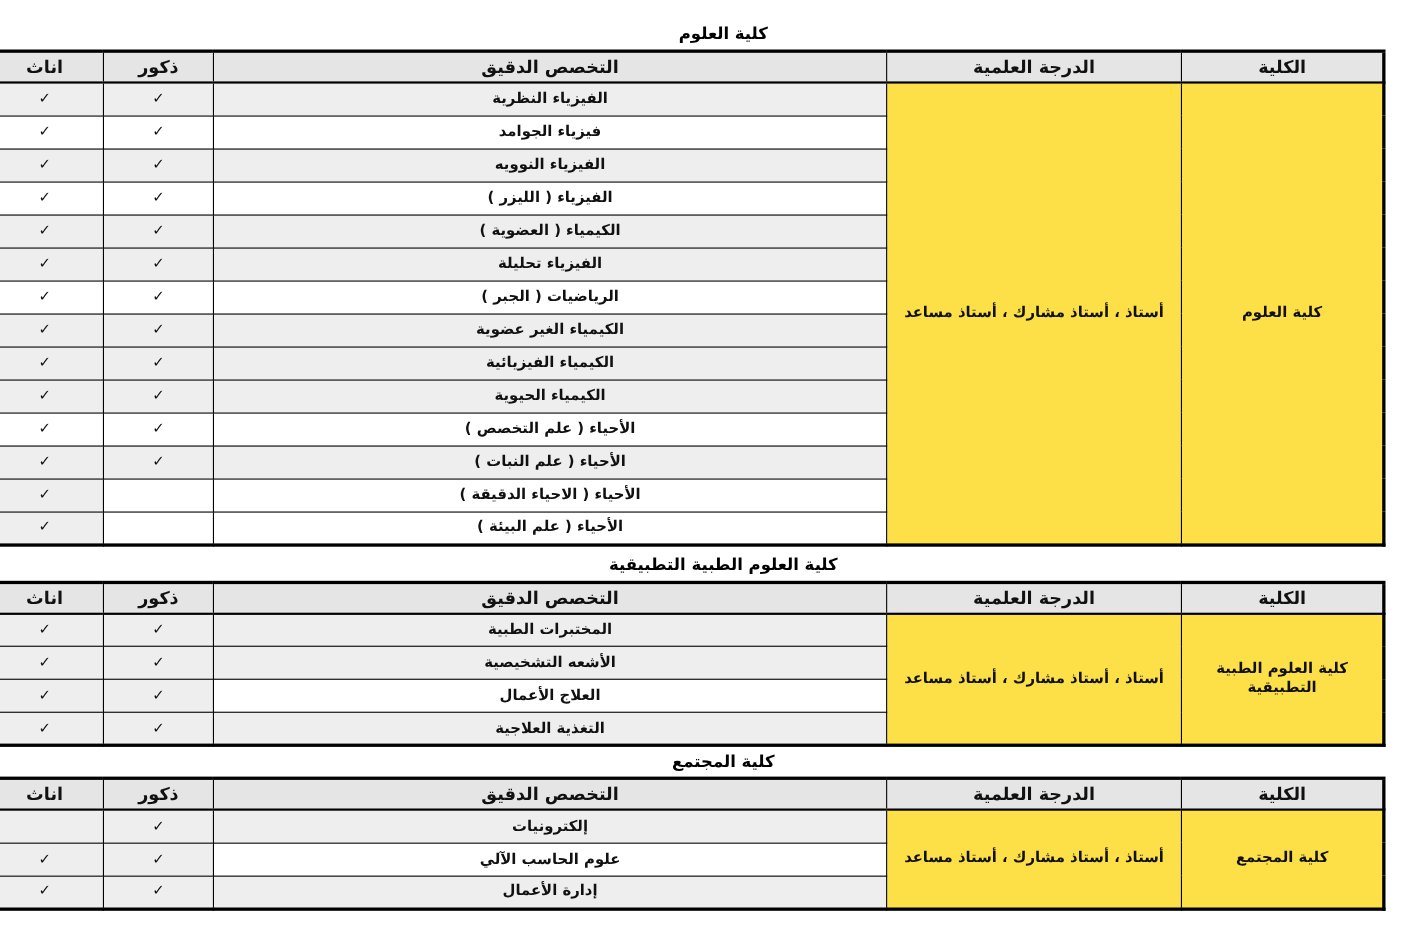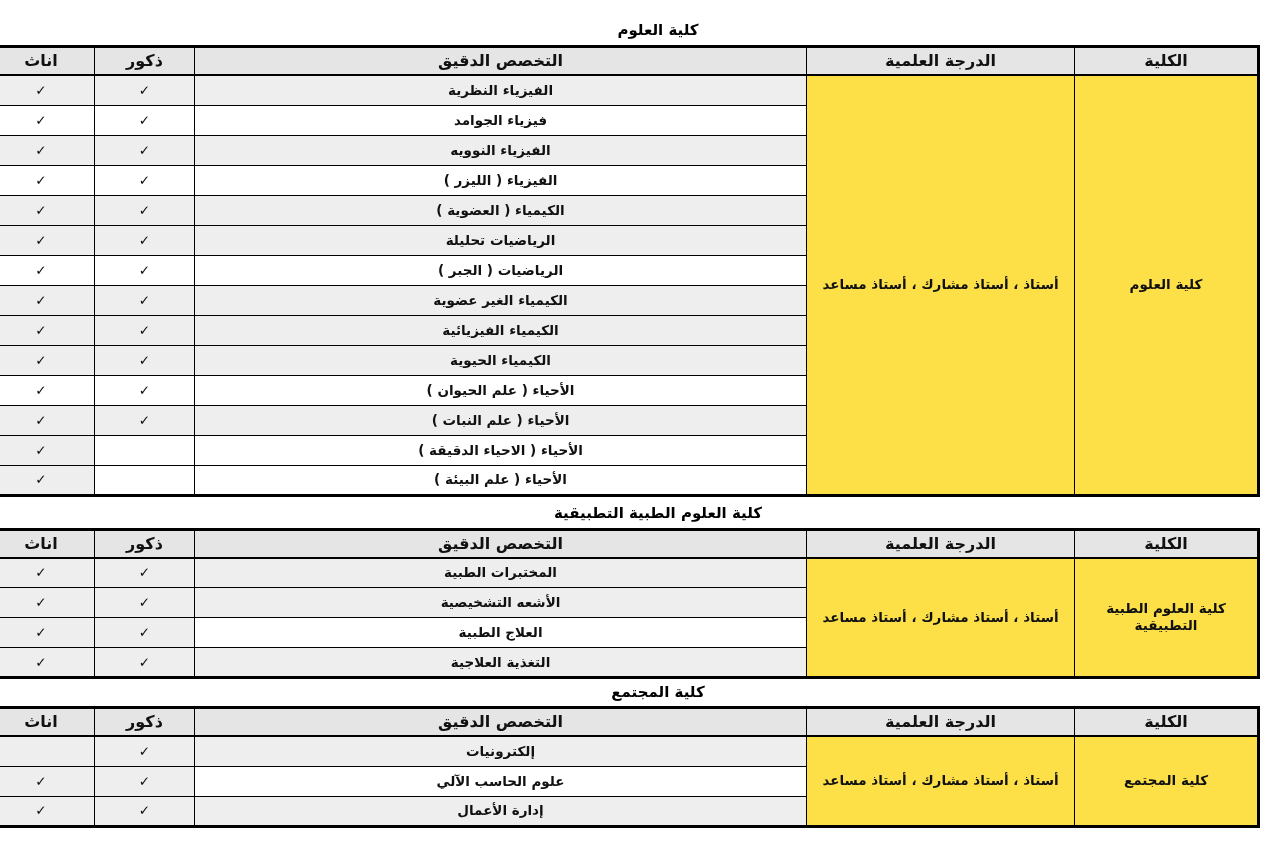--- a/index.html
+++ b/index.html
@@ -144,21 +144,21 @@
         <td class="spec">الفيزياء ( الليزر )</td>
         <td class="mark">✓</td>
         <td class="mark">✓</td>
       </tr>
       <tr class="row-shade-a">
         <td class="spec">الكيمياء ( العضوية )</td>
         <td class="mark">✓</td>
         <td class="mark">✓</td>
       </tr>
       <tr class="row-shade-a">
-        <td class="spec">الرياضيات تحليلة</td>
+        <td class="spec">الفيزياء تحليلة</td>
         <td class="mark">✓</td>
         <td class="mark">✓</td>
       </tr>
       <tr class="row-shade-b">
         <td class="spec">الرياضيات ( الجبر )</td>
         <td class="mark">✓</td>
         <td class="mark">✓</td>
       </tr>
       <tr class="row-shade-a">
         <td class="spec">الكيمياء الغير عضوية</td>
@@ -169,21 +169,21 @@
         <td class="spec">الكيمياء الفيزيائية</td>
         <td class="mark">✓</td>
         <td class="mark">✓</td>
       </tr>
       <tr class="row-shade-a">
         <td class="spec">الكيمياء الحيوية</td>
         <td class="mark">✓</td>
         <td class="mark">✓</td>
       </tr>
       <tr class="row-shade-b">
-        <td class="spec">الأحياء ( علم الحيوان )</td>
+        <td class="spec">الأحياء ( علم التخصص )</td>
         <td class="mark">✓</td>
         <td class="mark">✓</td>
       </tr>
       <tr class="row-shade-a">
         <td class="spec">الأحياء ( علم النبات )</td>
         <td class="mark">✓</td>
         <td class="mark">✓</td>
       </tr>
       <tr class="row-shade-b">
         <td class="spec">الأحياء ( الاحياء الدقيقة )</td>
@@ -224,21 +224,21 @@
         <td class="spec">المختبرات الطبية</td>
         <td class="mark">✓</td>
         <td class="mark">✓</td>
       </tr>
       <tr class="row-shade-a">
         <td class="spec">الأشعه التشخيصية</td>
         <td class="mark">✓</td>
         <td class="mark">✓</td>
       </tr>
       <tr class="row-shade-b">
-        <td class="spec">العلاج الطبية</td>
+        <td class="spec">العلاج الأعمال</td>
         <td class="mark row-shade-a">✓</td>
         <td class="mark row-shade-a">✓</td>
       </tr>
       <tr class="row-shade-a">
         <td class="spec">التغذية العلاجية</td>
         <td class="mark">✓</td>
         <td class="mark">✓</td>
       </tr>
     </tbody>
   </table>

